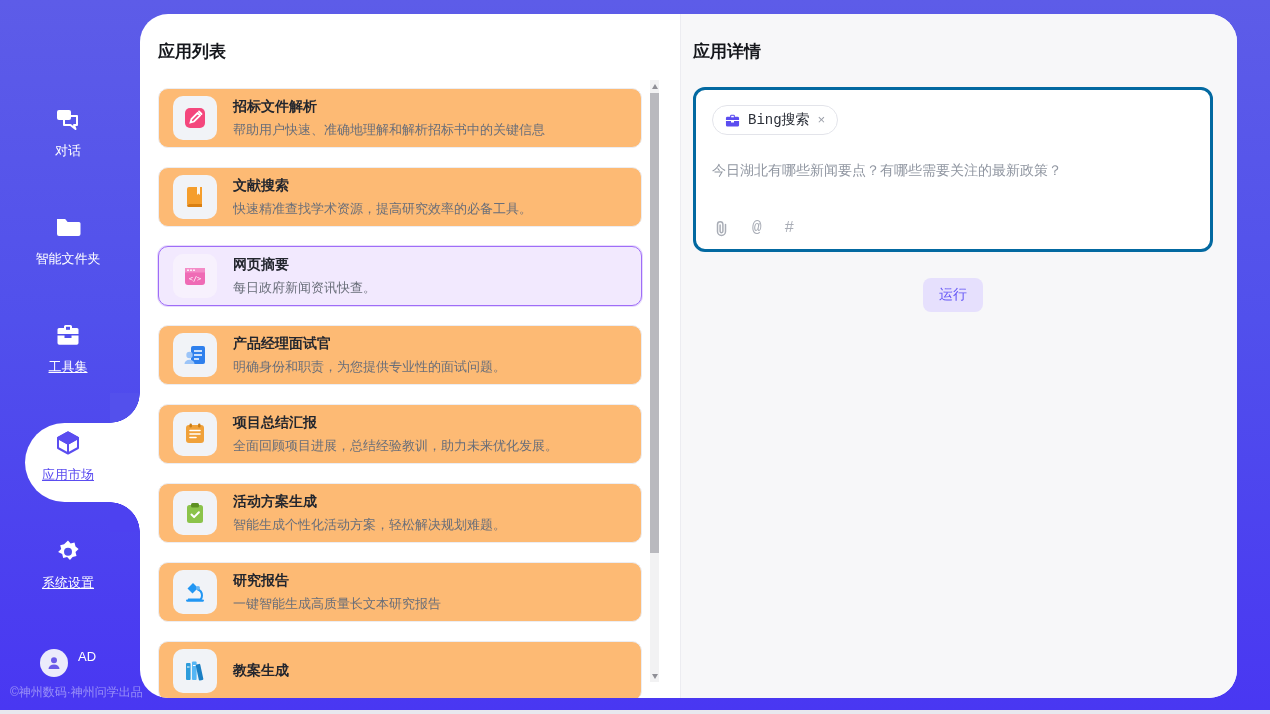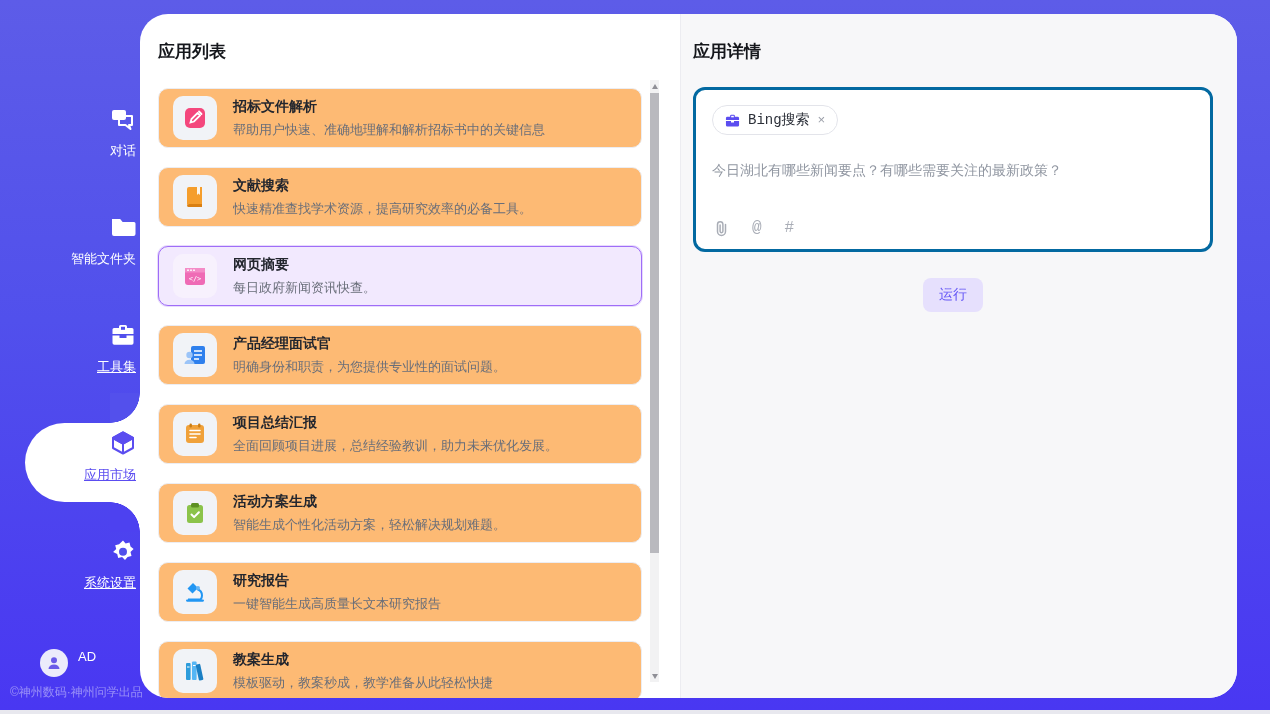--- a/index.html
+++ b/index.html
@@ -8,21 +8,21 @@
   .frame { position:absolute; left:0; top:0; width:1270px; height:710px;
     background:linear-gradient(180deg,#5d5ce8 0%,#5150ec 45%,#4937f2 100%); }
 
   
   .sidebar { position:absolute; left:0; top:0; width:140px; height:710px; color:#fff; }
   .brand { position:absolute; left:18px; top:12px; display:flex; align-items:center; gap:8px; }
   .brand-logo { width:38px; height:38px; }
   .brand-name { font-size:16px; font-weight:700; letter-spacing:1px; }
   .brand-sub { font-size:9px; opacity:.92; letter-spacing:1px; margin-top:1px; }
 
-  .nav-item { position:absolute; left:0; width:136px; text-align:right; cursor:pointer; }
+  .nav-item { position:absolute; left:0; width:136px; text-align:center; cursor:pointer; }
   .nav-item .nico { display:inline-block; width:26px; height:26px; }
   .nav-label { display:block; margin-top:6px; font-size:13px; color:#fff; }
   .nav-label.u { text-decoration:underline; }
   .nav-item.selected .nav-label { color:#5b4df0; }
 
   .bubble { position:absolute; left:25px; top:423px; width:115px; height:79px; background:#fff; border-radius:40px 0 0 40px; }
   .bubble-curve-top { position:absolute; left:110px; top:393px; width:30px; height:30px;
     background:radial-gradient(circle at 0 0, #5350ec 29.5px, #fff 30px); }
   .bubble-curve-bottom { position:absolute; left:110px; top:502px; width:30px; height:30px;
     background:radial-gradient(circle at 0 100%, #4d41f0 29.5px, #fff 30px); }
@@ -249,21 +249,20 @@
           <span class="app-ico">
             <svg width="24" height="24" viewBox="0 0 24 24">
                 <rect x="3" y="4" width="4.6" height="17" rx="1" fill="#2d9cdb"></rect>
                 <rect x="9" y="2.5" width="4.6" height="18.5" rx="1" fill="#56b6f5"></rect>
                 <rect x="14.2" y="5" width="4.6" height="16.5" rx="1" transform="rotate(-12 16.5 13)" fill="#1b7fc4"></rect>
                 <path d="M4 8h2.6M10 6.5h2.6" stroke="#fff" stroke-width="1.2"></path>
               </svg>
           </span>
           <div>
             <div class="app-title">教案生成</div>
-            <div class="app-desc">模板驱动，教案秒成，教学准备从此轻松快捷</div>
           </div>
         </div>
 
       </div>
 
       <div class="sbar">
         <div class="arr up">
             <span class="tri-up"></span>
           </div>
         <div class="thumb"></div>

